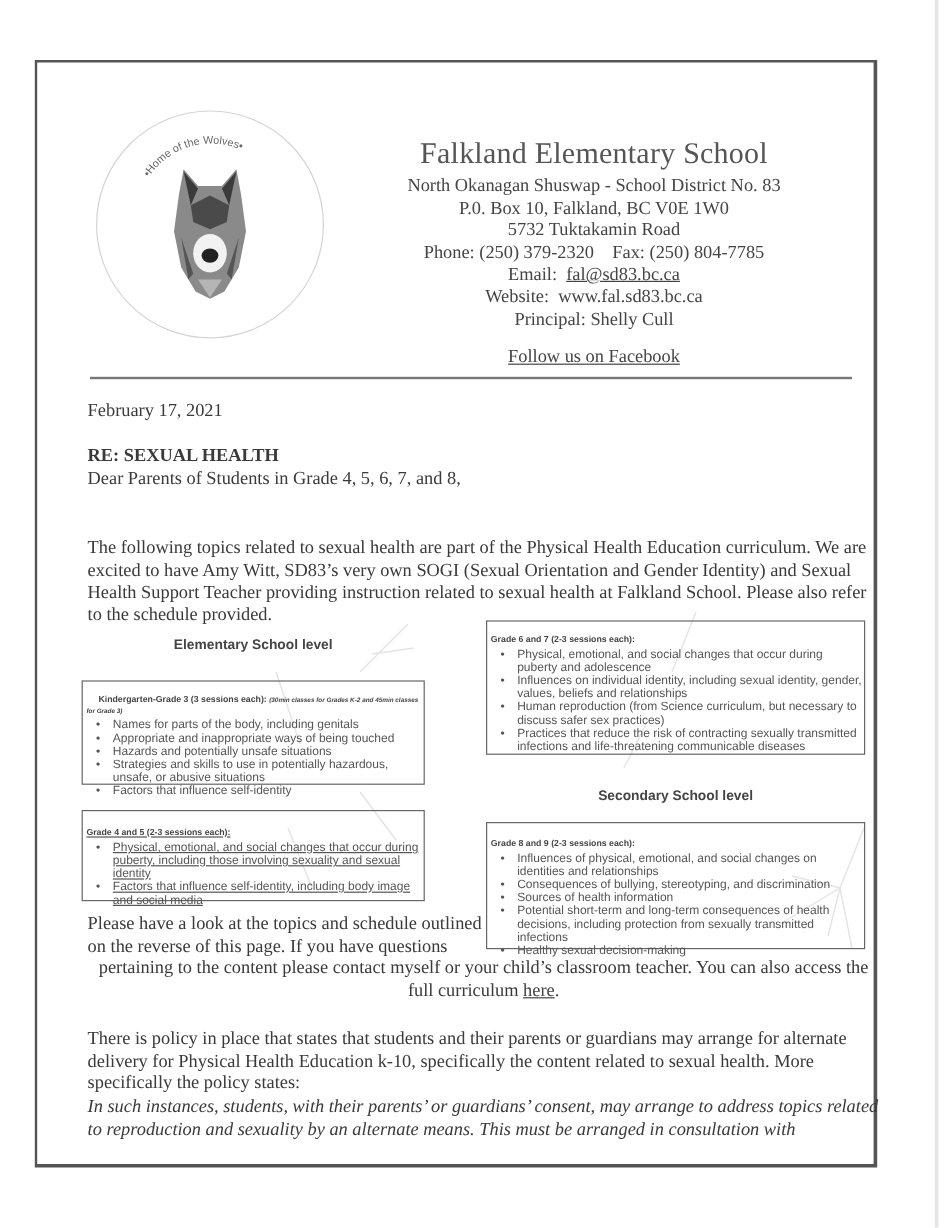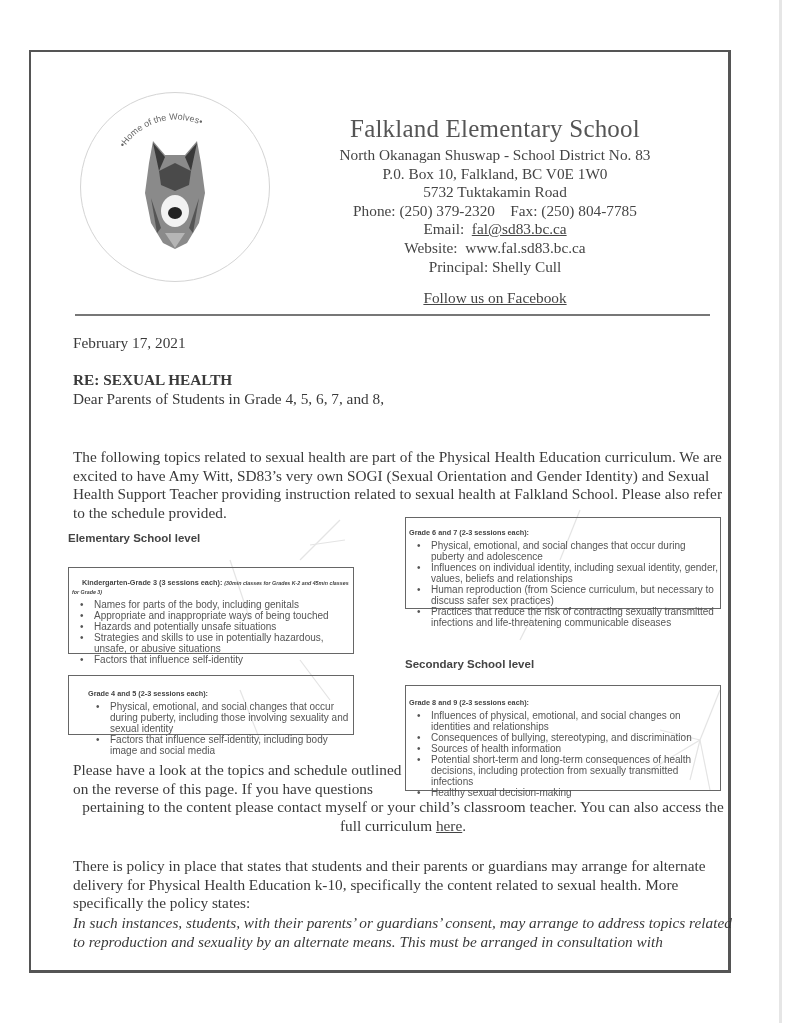--- a/index.html
+++ b/index.html
@@ -16,31 +16,31 @@
   .header .line { font-size:15.3px; line-height:18.6px; }
   .header a, .ul { color:#444; text-decoration:underline; }
   .fb { margin-top:13px; font-size:15.3px; }
   .divider { position:absolute; left:75px; top:314px; width:635px; height:1.5px; background:#777; }
   .body-text { position:absolute; left:73px; font-size:15.3px; line-height:18.6px; color:#3a3a3a; }
   .date { top:334px; }
   .re { top:371px; font-weight:bold; }
   .dear { top:390px; }
   .para1 { top:448px; width:650px; }
   .level-head { position:absolute; font-family:"Liberation Sans", sans-serif; font-weight:bold;
-                font-size:11.5px; color:#444; }
+                font-size:11.5px; color:#444; text-align:center; }
   .box { position:absolute; border:1.3px solid #666; box-sizing:border-box; background:transparent;
          font-family:"Liberation Sans", sans-serif; color:#555; }
   .box .bh { font-size:7.3px; font-weight:bold; color:#444; }
   .box .bh i { font-weight:bold; font-size:5.3px; }
   .box ul { margin:3px 0 0 0; padding-left:22px; }
   .box li { font-size:10px; line-height:11px; list-style:none; position:relative; }
   .box li::before { content:"\2022"; position:absolute; left:-14px; color:#555; }
   .k3 { left:68px; top:567px; width:286px; height:87px; padding:10px 0 0 3px; }
-  .g45 { left:68px; top:675px; width:286px; height:60px; padding:13px 0 0 19px; }
-  .g67 { left:405px; top:517px; width:316px; height:92px; padding:10px 0 0 3px; }
+  .g45 { left:68px; top:675px; width:286px; height:76px; padding:13px 0 0 3px;text-decoration:underline; }
+  .g67 { left:405px; top:517px; width:316px; height:112px; padding:10px 0 0 3px; }
   .g89 { left:405px; top:685px; width:316px; height:106px; padding:12px 0 0 3px; }
   .para2a { position:absolute; left:73px; top:761px; width:345px; font-size:15.3px; line-height:18.6px; color:#3a3a3a; }
   .para2b { position:absolute; left:73px; top:798px; width:660px; font-size:15.3px; line-height:18.6px; color:#3a3a3a;text-align:center; }
   .para3 { top:857px; width:660px; }
   .para4 { top:914px; width:660px; font-style:italic; }
   .deco { position:absolute; left:0; top:0; pointer-events:none; }
 </style>
 </head>
 <body>
 

